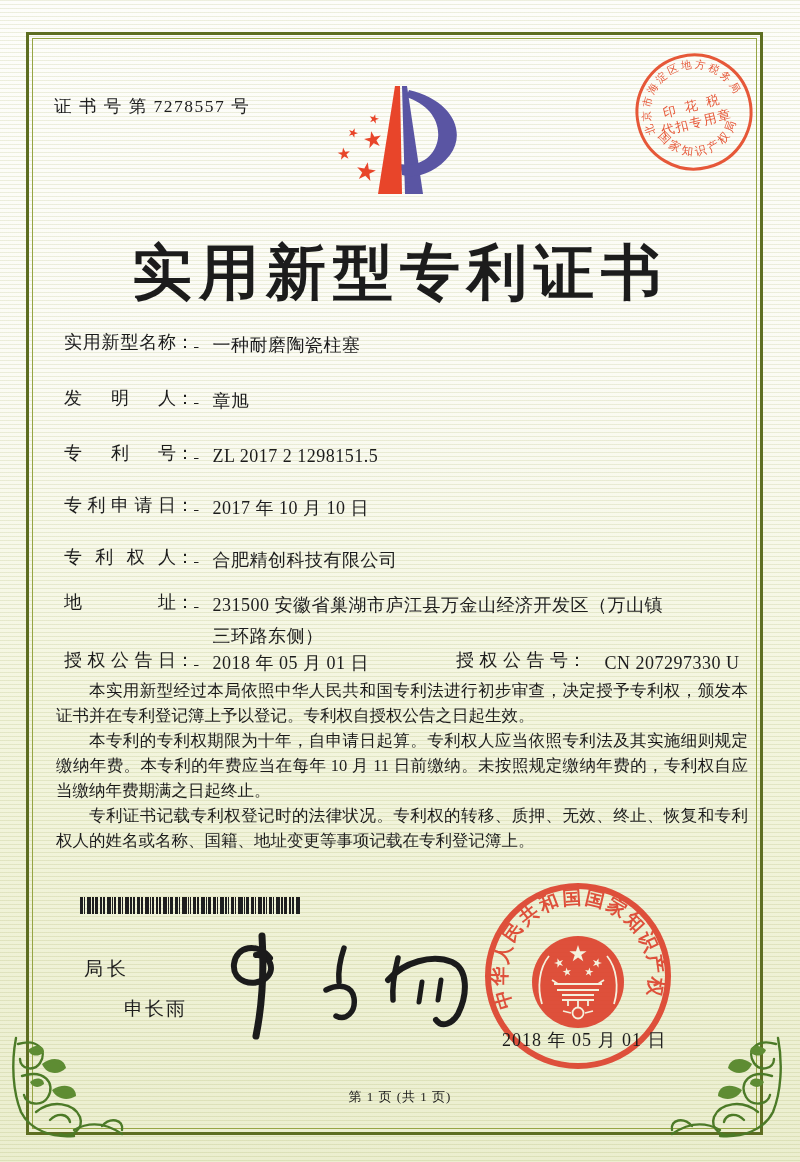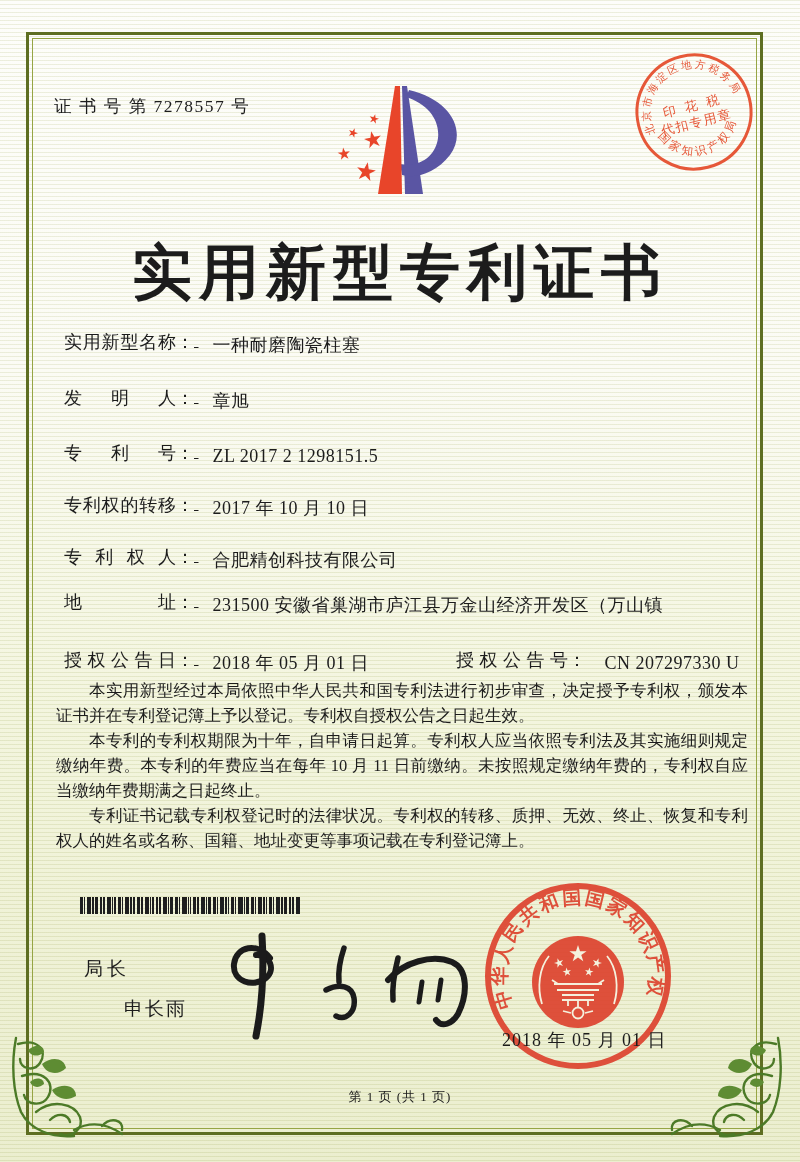--- a/index.html
+++ b/index.html
@@ -134,30 +134,30 @@
     </div>
     <div class="frow" style="top:386px">
       <span class="flabel">发明人</span><span class="colon">：</span>
       <span class="fval">章旭</span>
     </div>
     <div class="frow" style="top:441px">
       <span class="flabel">专利号</span><span class="colon">：</span>
       <span class="fval">ZL 2017 2 1298151.5</span>
     </div>
     <div class="frow" style="top:493px">
-      <span class="flabel">专利权的转移</span><span class="colon">：</span>
+      <span class="flabel">专利申请日</span><span class="colon">：</span>
       <span class="fval">2017 年 10 月 10 日</span>
     </div>
     <div class="frow" style="top:545px">
       <span class="flabel">专利权人</span><span class="colon">：</span>
       <span class="fval">合肥精创科技有限公司</span>
     </div>
     <div class="frow" style="top:590px">
       <span class="flabel">地址</span><span class="colon">：</span>
-      <span class="fval"><span>231500 安徽省巢湖市庐江县万金山经济开发区（万山镇</span></span>
+      <span class="fval"><span>231500 安徽省巢湖市庐江县万金山经济开发区（万山镇</span><span class="l2">三环路东侧）</span></span>
     </div>
     <div class="frow" style="top:648px">
       <span class="flabel">授权公告日</span><span class="colon">：</span>
       <span class="fval">2018 年 05 月 01 日</span>
       <span class="frow-right">
         <span class="flabel">授权公告号</span><span class="colon">：</span>
         <span class="fval">CN 207297330 U</span>
       </span>
     </div>
   </div>

